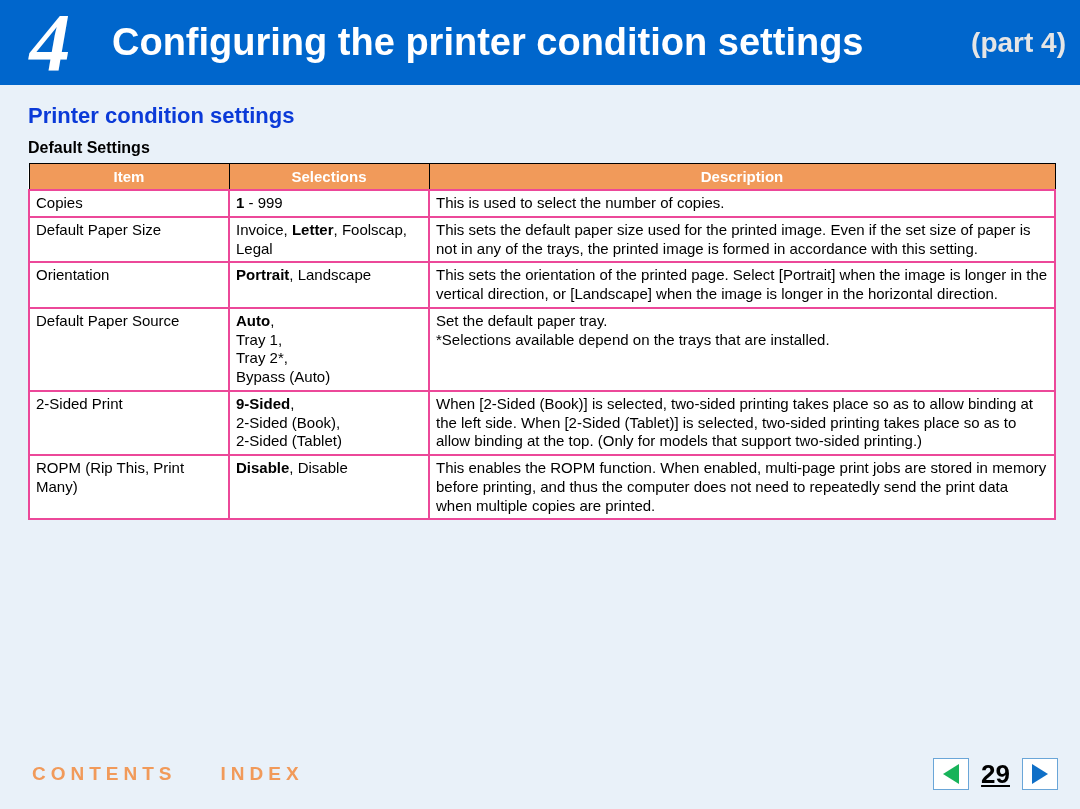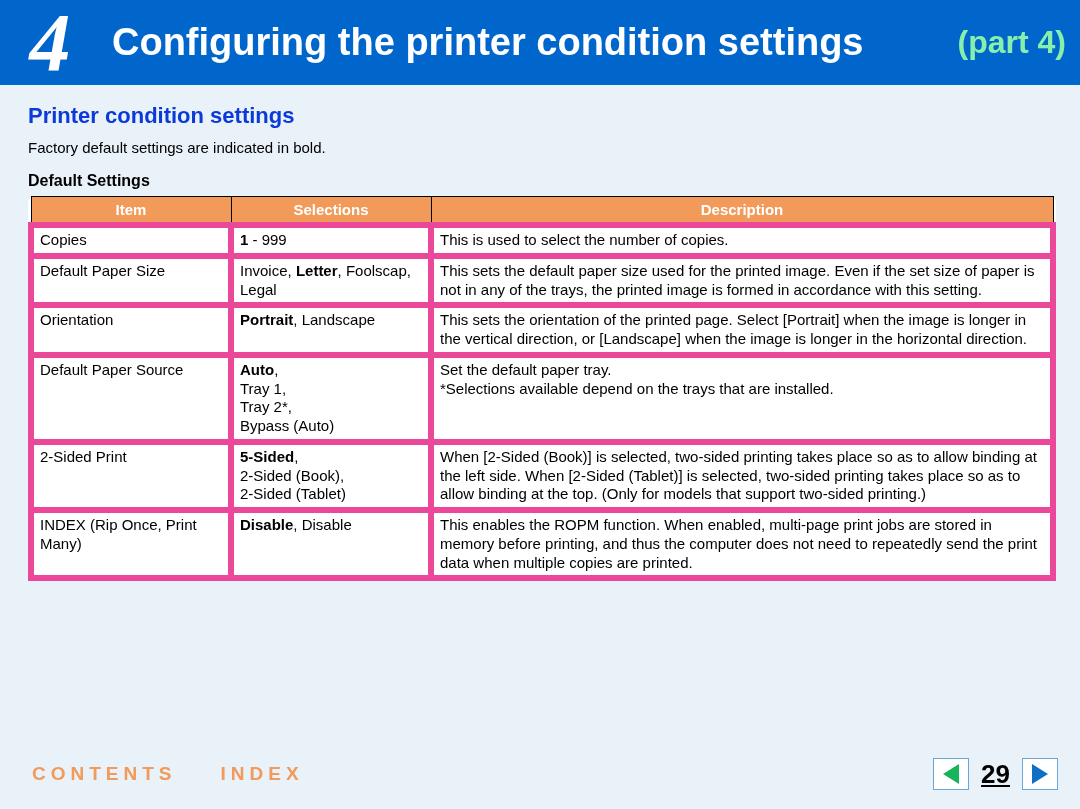--- a/index.html
+++ b/index.html
@@ -51,22 +51,22 @@
     align-items: center;
     justify-content: space-between;
     padding: 0 14px 0 12px;
   }
   .page-title {
     color: #fff;
     font-size: 38px;
     font-weight: bold;
   }
   .page-part {
-    color: #86efac;
-    font-size: 32px;
+    color: #e5e5e5;
+    font-size: 28px;
     font-weight: bold;
   }
   .content {
     padding: 18px 24px 7px 28px;
   }
   .section-title {
     color: #0b3ad8;
     font-size: 22px;
     font-weight: bold;
     margin-bottom: 10px;
@@ -91,21 +91,21 @@
   table.settings th {
     background: #f19a5a;
     color: #fff;
     font-weight: bold;
     text-align: center;
     border: 1px solid #000;
     padding: 4px 6px;
     font-size: 15px;
   }
   table.settings td {
-    border: 6px solid #ec4899;
+    border: 2px solid #ec4899;
     padding: 3px 6px;
     vertical-align: top;
     line-height: 1.25;
   }
   table.settings col.c1 { width: 200px; }
   table.settings col.c2 { width: 200px; }
   table.settings col.c3 { }
   .bold { font-weight: bold; }
 
   .footer {
@@ -171,21 +171,20 @@
   <div class="header-texts">
     <div class="title-bar">
       <div class="page-title">Configuring the printer condition settings</div>
       <div class="page-part">(part 4)</div>
     </div>
   </div>
 </div>
 
 <div class="content">
   <div class="section-title">Printer condition settings</div>
-  <div class="intro">Factory default settings are indicated in bold.</div>
   <div class="subheading">Default Settings</div>
 
   <table class="settings">
     <colgroup>
         <col class="c1">
         <col class="c2">
         <col class="c3">
       </colgroup>
     <thead>
       <tr>
@@ -219,28 +218,28 @@
           <span>Bypass (Auto)</span>
         </td>
         <td>
           <span>Set the default paper tray.</span><br>
           <span>*Selections available depend on the trays that are installed.</span>
         </td>
       </tr>
       <tr>
         <td>2-Sided Print</td>
         <td>
-          <span class="bold">5-Sided</span><span>,</span><br>
+          <span class="bold">9-Sided</span><span>,</span><br>
           <span>2-Sided (Book),</span><br>
           <span>2-Sided (Tablet)</span>
         </td>
         <td>When [2-Sided (Book)] is selected, two-sided printing takes place so as to allow binding at the left side. When [2-Sided (Tablet)] is selected, two-sided printing takes place so as to allow binding at the top.  (Only for models that support two-sided printing.)</td>
       </tr>
       <tr>
-        <td>INDEX (Rip Once, Print Many)</td>
+        <td>ROPM (Rip This, Print Many)</td>
         <td><span class="bold">Disable</span><span>, Disable</span></td>
         <td>This enables the ROPM function. When enabled, multi-page print jobs are stored in memory before printing, and thus the computer does not need to repeatedly send the print data when multiple copies are printed.</td>
       </tr>
     </tbody>
   </table>
 </div>
 
 <div class="footer">
   <div class="footer-link">CONTENTS</div>
   <div class="footer-link">INDEX</div>

